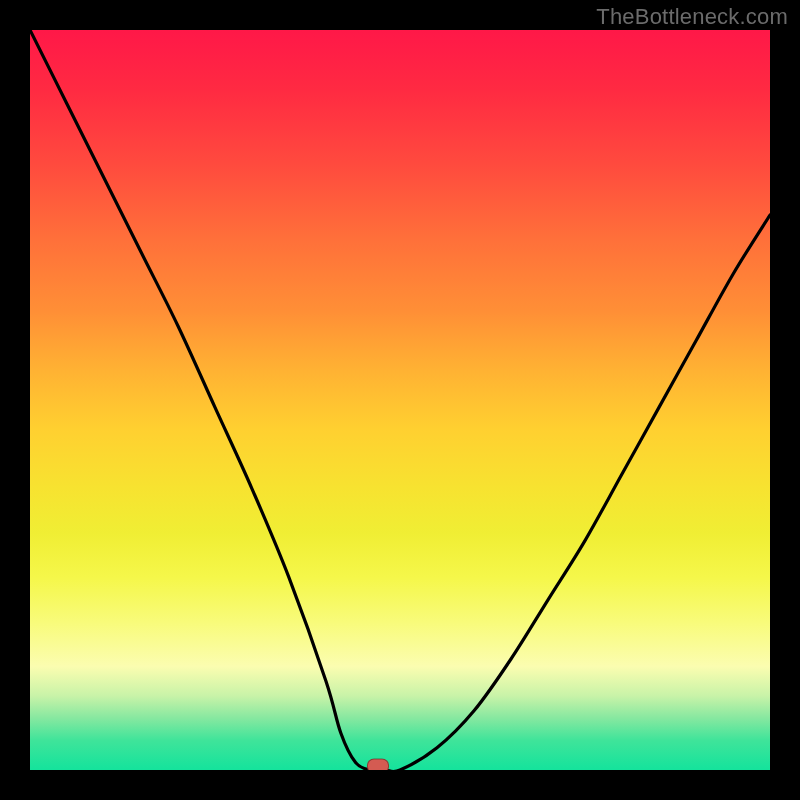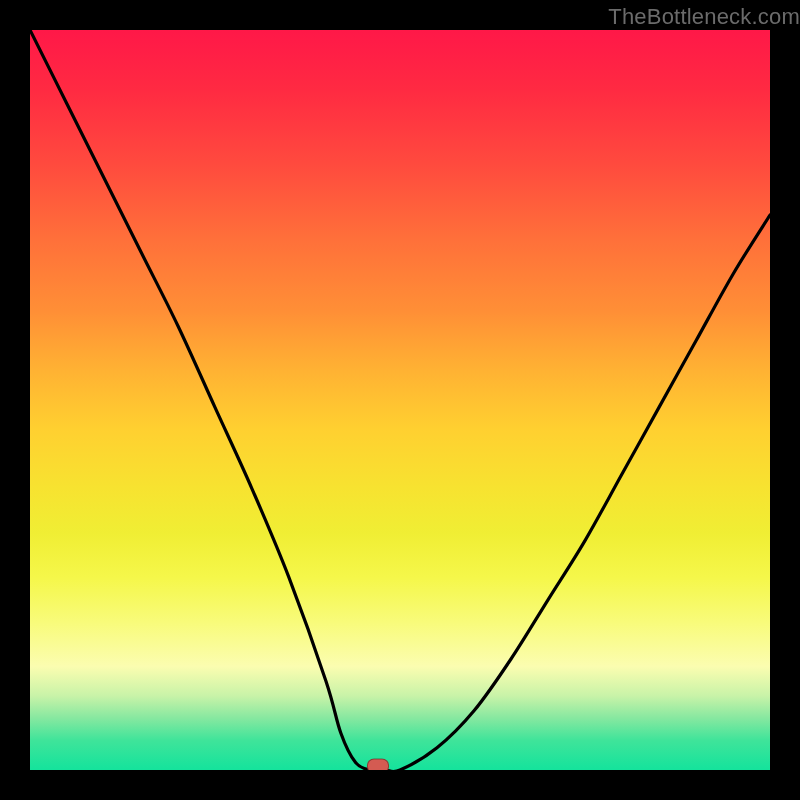--- a/index.html
+++ b/index.html
@@ -13,21 +13,21 @@
   }
   .frame {
     position: relative;
     width: 800px;
     height: 800px;
     background: #000;
   }
   .watermark {
     position: absolute;
     top: 4px;
-    right: 0;
+    right: 12px;
     color: #6b6b6b;
     font-size: 22px;
     font-weight: 500;
     letter-spacing: 0.2px;
     z-index: 10;
   }
   .plot-area {
     position: absolute;
     left: 30px;
     top: 30px;

